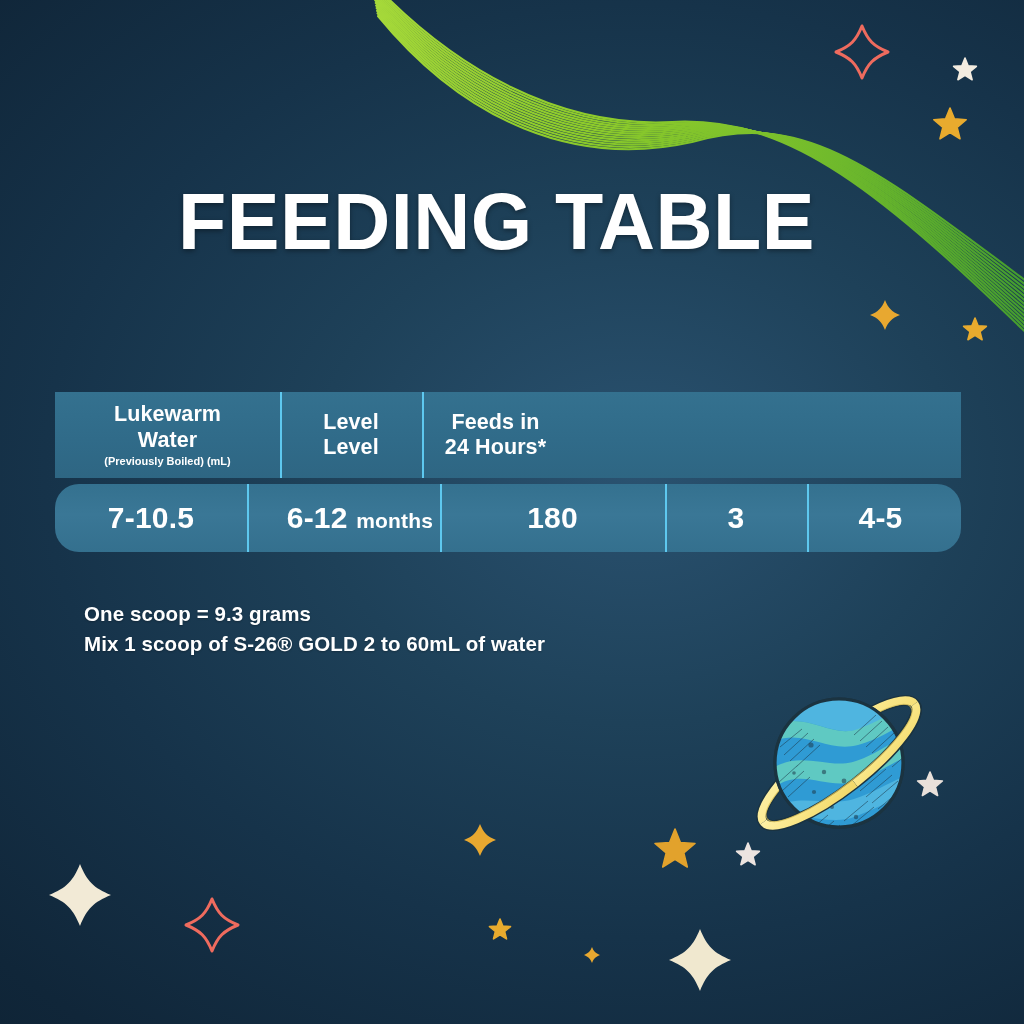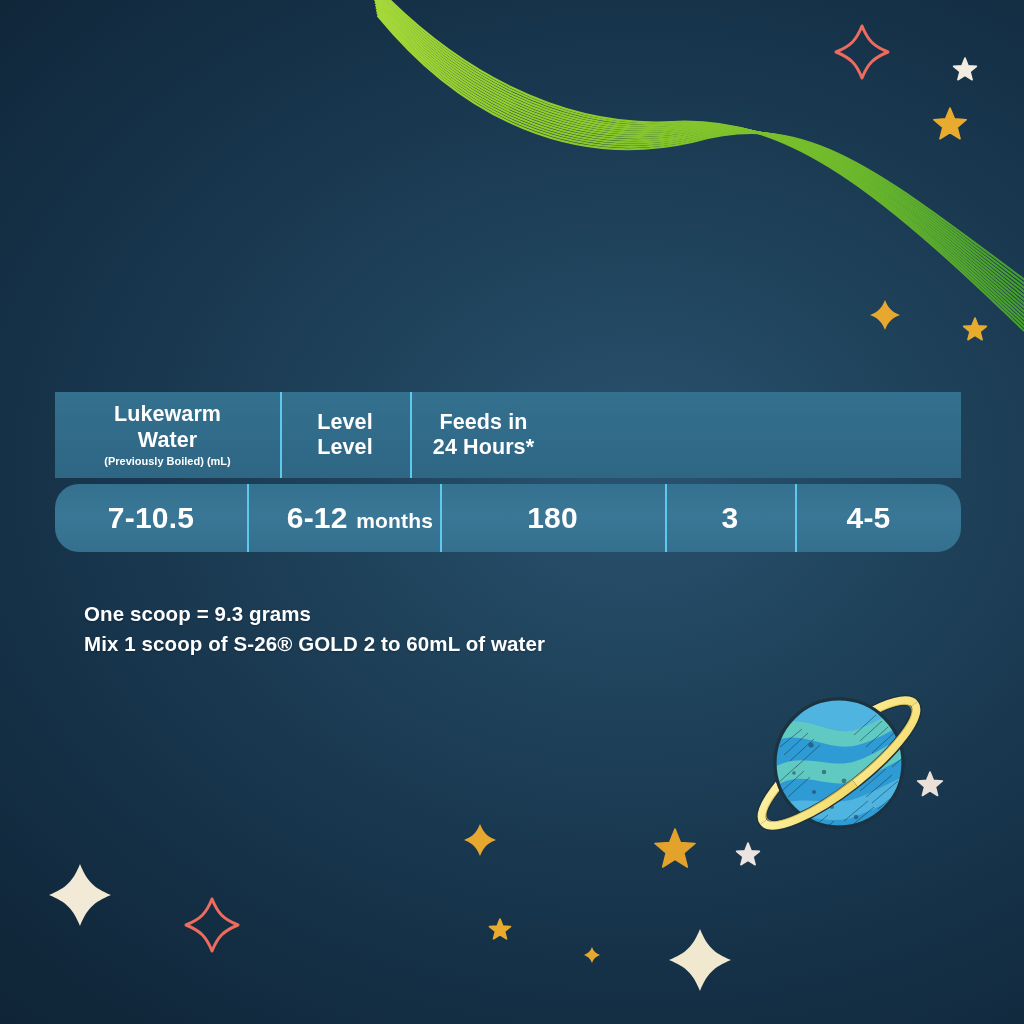--- a/index.html
+++ b/index.html
@@ -69,21 +69,21 @@
     content:"";
     position:absolute;
     left:0; top:-4px; bottom:-4px;
     width:2px;
     background:#5ec8ef;
   }
   
   .c1 { width:192px; }
   .c2 { width:193px; }
   .c3 { width:225px;align-items:center; }
-  .c4 { width:130px; }
+  .c4 { width:142px; }
   .c5 { width:147px; }
   .row.head .cell + .cell::before { top:0; bottom:0; }
   .row.body .cell + .cell::before { top:0; bottom:0; }
 
   
   #notes {
     position:absolute;
     left:84px; top:599px;
     color:#ffffff;
     font-size:20.5px;
@@ -195,20 +195,21 @@
     <g transform="rotate(-38 103 108)">
       <path d="M103 134 A96 26 0 0 0 199 108" fill="none" stroke="#1b3340" stroke-width="11"></path>
       <path d="M103 134 A96 26 0 0 0 199 108" fill="none" stroke="url(#ringg)" stroke-width="8"></path>
       <path d="M7 108 A96 26 0 0 0 103 134" fill="none" stroke="#1b3340" stroke-width="11"></path>
       <path d="M7 108 A96 26 0 0 0 103 134" fill="none" stroke="url(#ringg)" stroke-width="8"></path>
       <path d="M103 129.5 A91 21.5 0 0 0 194 108" fill="none" stroke="#d9c159" stroke-width="1.1" opacity=".8"></path>
       <path d="M12 108 A91 21.5 0 0 0 103 129.5" fill="none" stroke="#d9c159" stroke-width="1.1" opacity=".8"></path>
     </g>
   </svg>
 
+  <h1 id="title">FEEDING TABLE</h1>
 
   <div id="table">
 
     <div class="row head">
       <div class="cell c3">
         <span>Lukewarm</span>
         <span>Water</span>
         <span class="sub">(Previously Boiled) (mL)</span>
       </div>
       <div class="cell c4">

